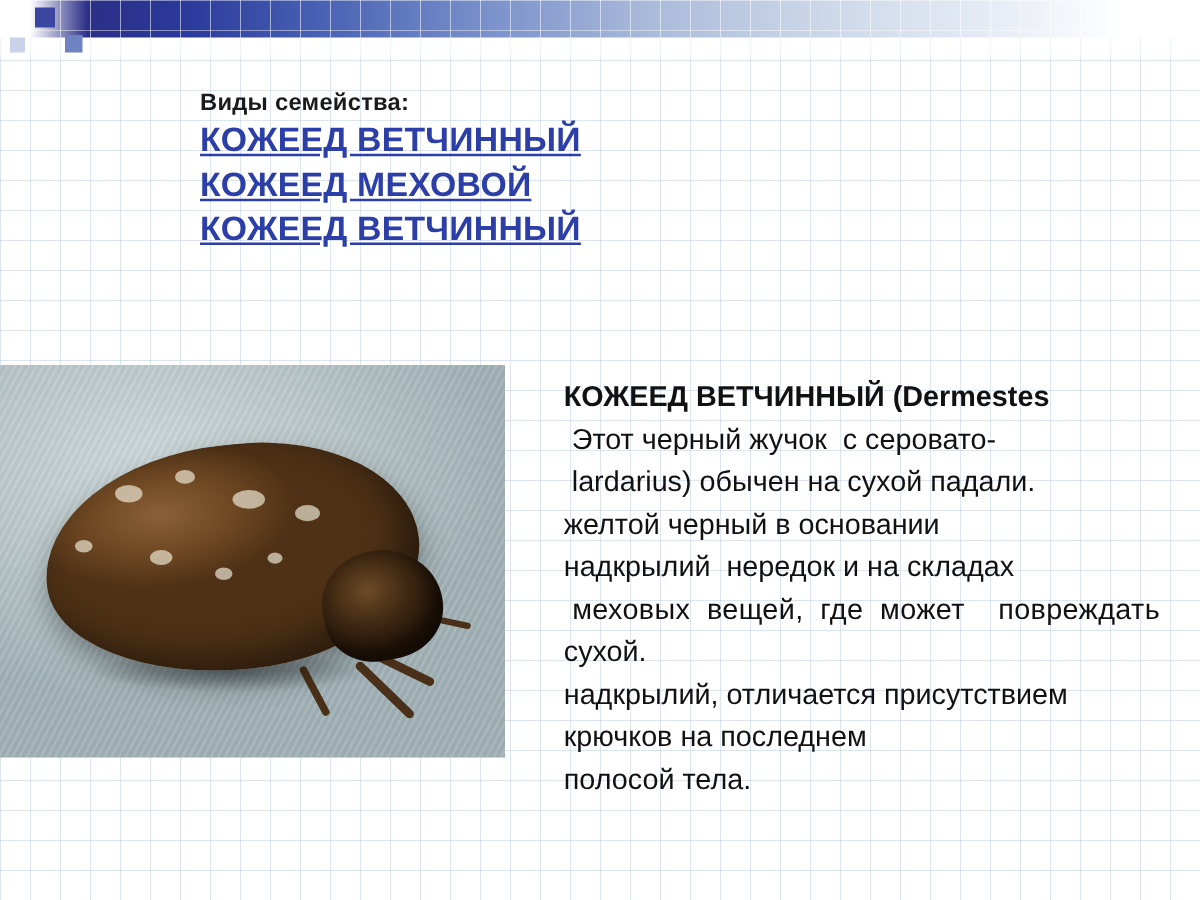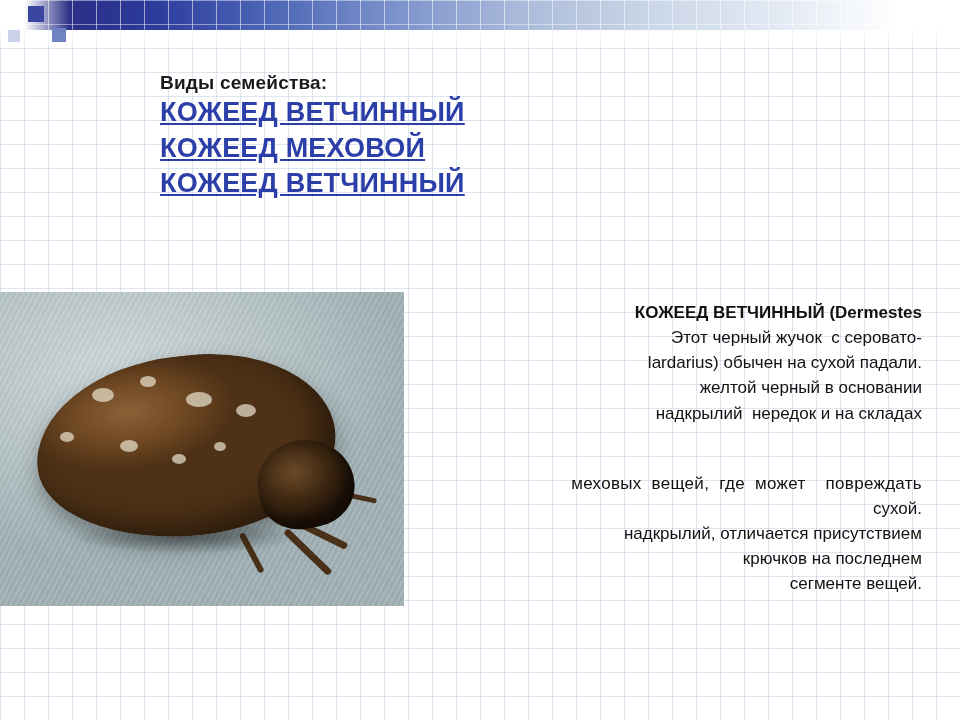--- a/index.html
+++ b/index.html
@@ -154,32 +154,31 @@
   #photo .shadow {
     position: absolute;
     left: 30px; top: 222px;
     width: 310px; height: 46px;
     background: radial-gradient(ellipse 50% 50% at 50% 50%, rgba(40,45,50,.45) 0%, rgba(40,45,50,0) 72%);
   }
 
   
   #body-text {
     position: absolute;
-    left: 414px;
+    left: 451px;
     top: 300px;
     width: 508px;
-    font-size: 17px;
+    font-size: 23px;
     color: #111111;
     line-height: 1.48;
-    text-align: right;
   }
   #body-text p { margin: 0; }
   #body-text .bold { font-weight: bold; }
   #body-text .ln { display: block; white-space: pre-wrap; }
-  #body-text .spaced { letter-spacing: .3px; margin-top: 45px; }
+  #body-text .spaced { letter-spacing: .3px; }
 </style>
 </head>
 <body>
 
 <div id="slide">
 
   <div id="top-band">
     <div class="gradient-bar"></div>
     <div class="sq sq1"></div>
     <div class="sq sq2"></div>
@@ -238,17 +237,17 @@
     <p>
         <span class="ln">сухой.</span>
       </p>
     <p>
         <span class="ln">надкрылий, отличается присутствием</span>
       </p>
     <p>
         <span class="ln">крючков на последнем</span>
       </p>
     <p>
-        <span class="ln">сегменте вещей.</span>
+        <span class="ln">полосой тела.</span>
       </p>
   </div>
 
 </div>
 
 </body></html>

